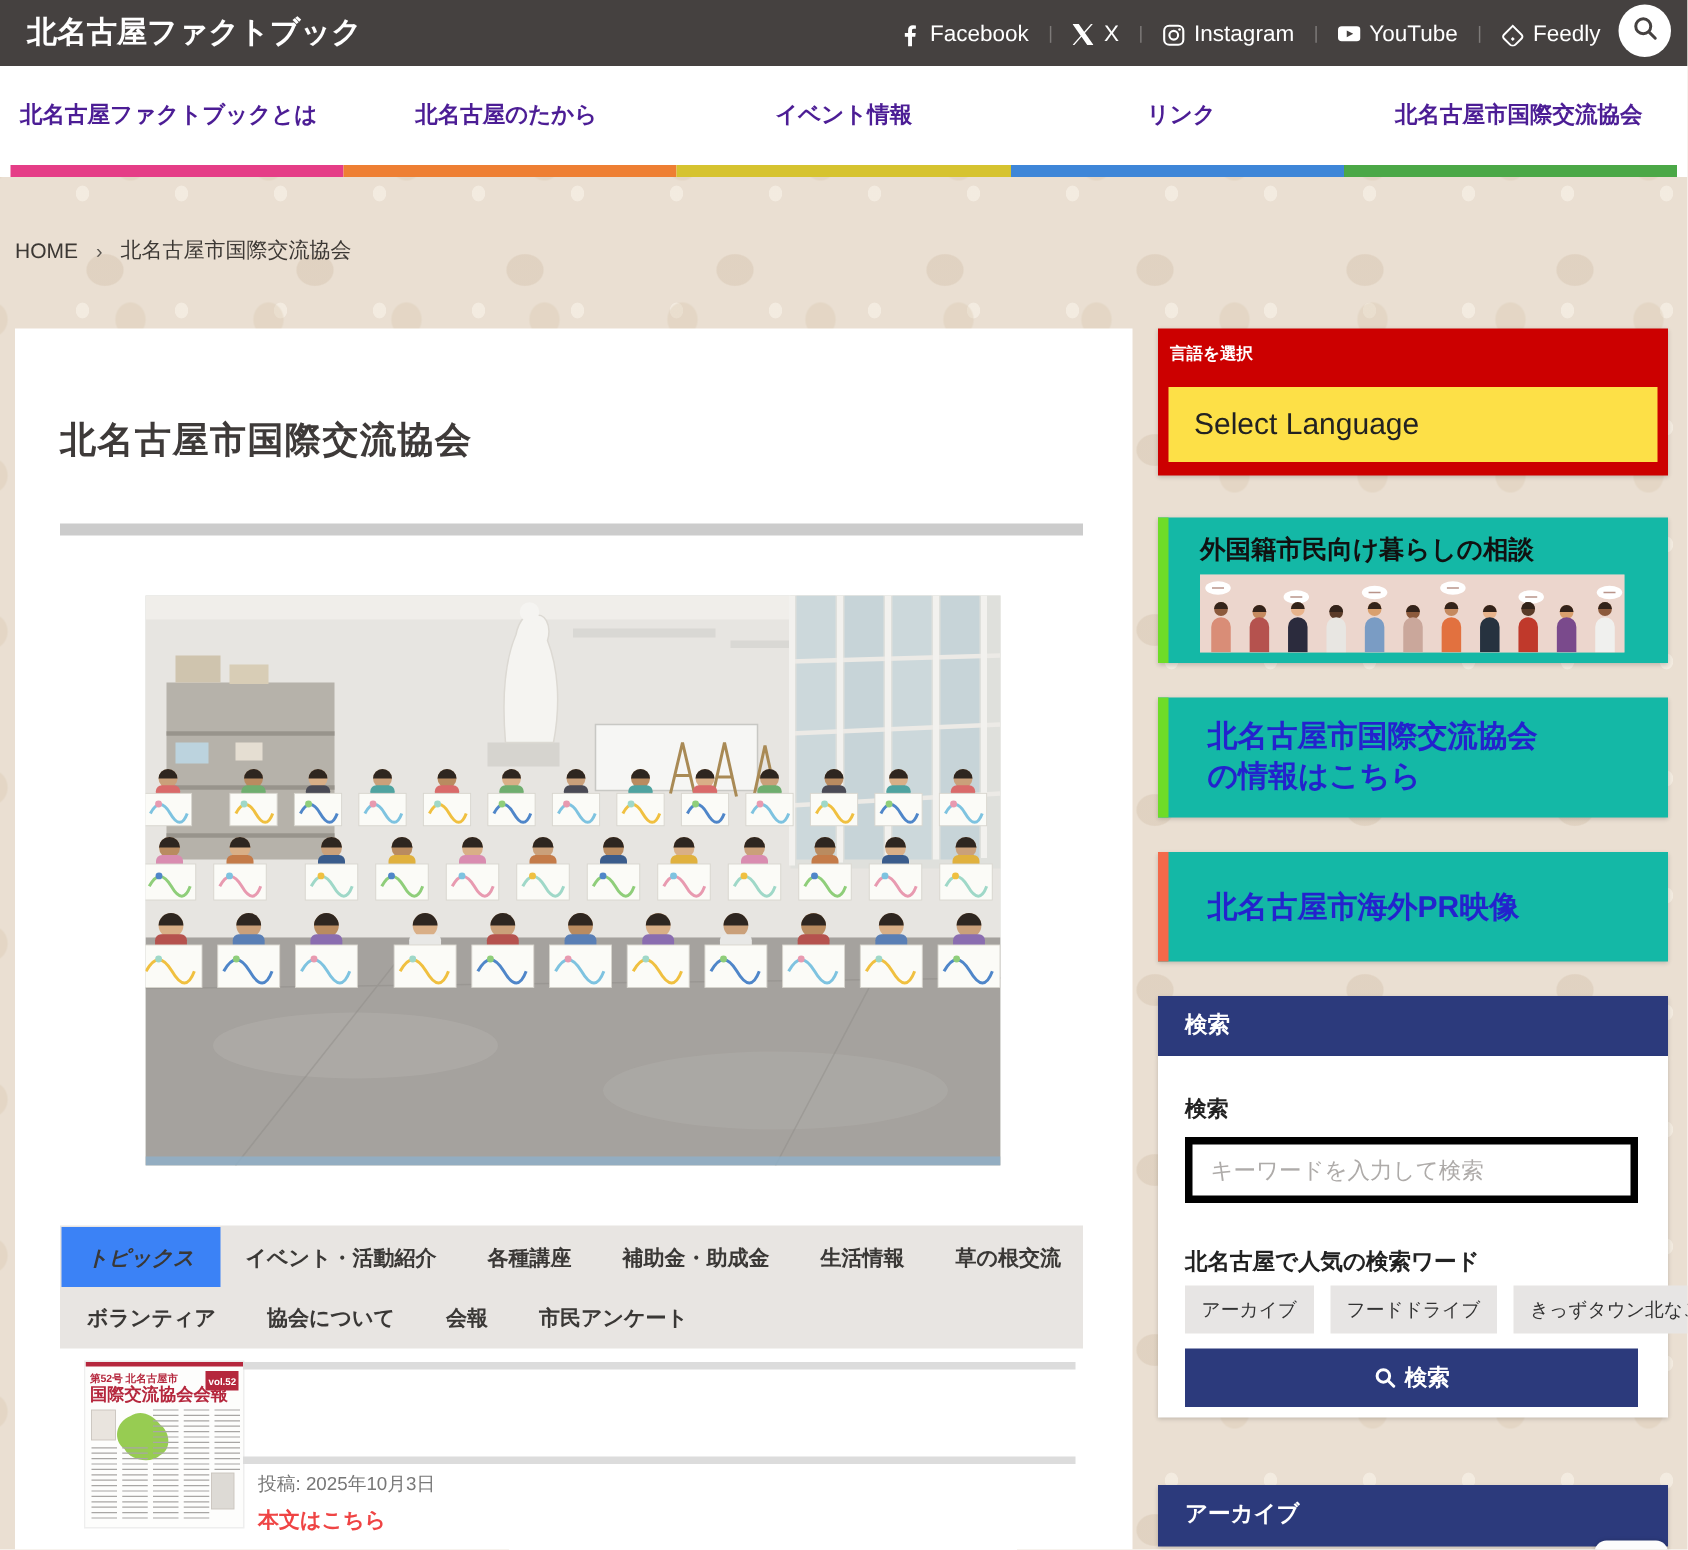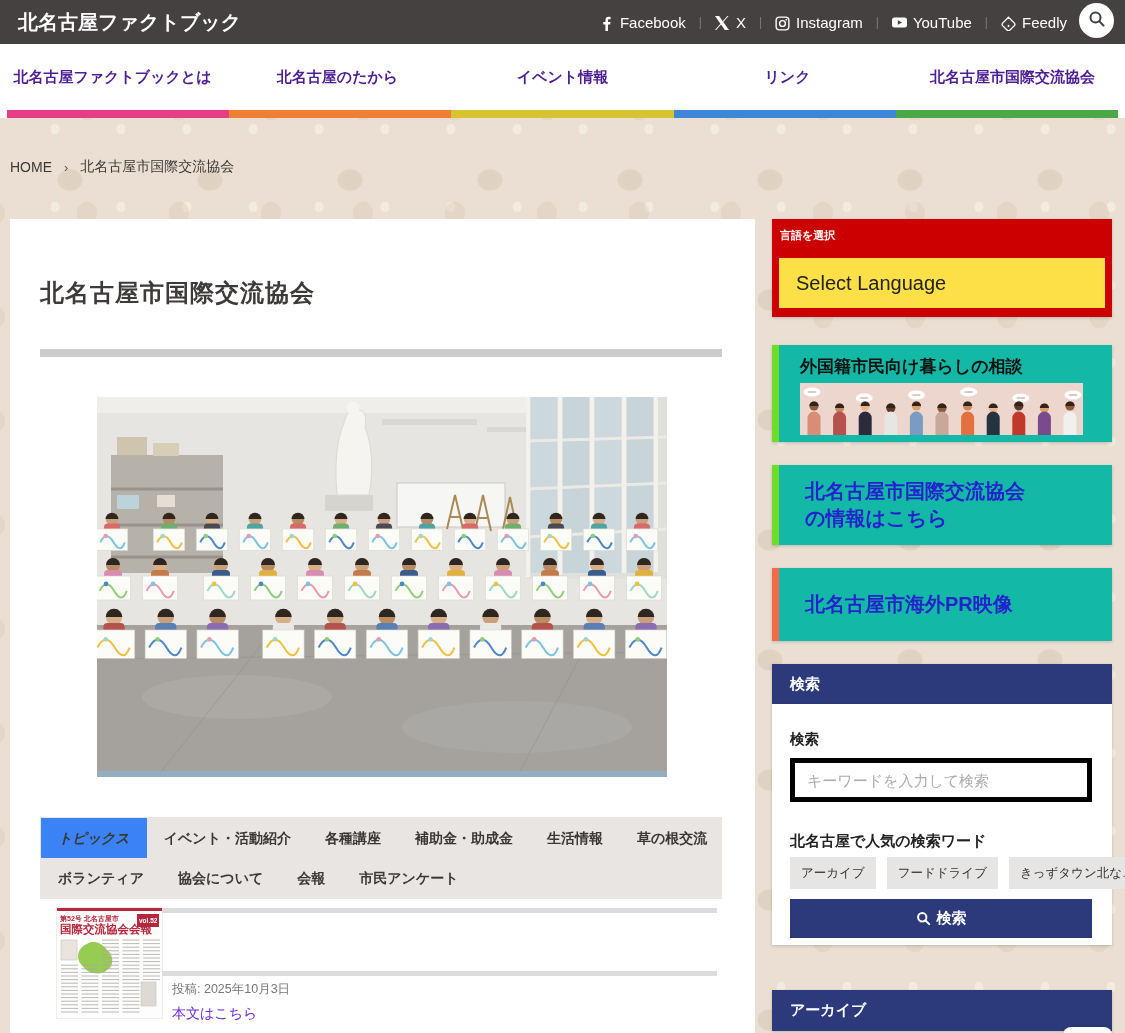--- a/index.html
+++ b/index.html
@@ -57,21 +57,21 @@
   .tab{line-height:40px;padding:0 17px;font-size:14px;font-weight:bold;color:#3a3836;cursor:pointer;white-space:nowrap;}
   .tab.active{background:#3b82f6;font-style:italic;}
 
   
   #news-thumb{position:absolute;left:47px;top:689px;width:105px;height:110px;cursor:pointer;background:#fff;box-shadow:0 0 0 1px #eee;}
   .news-line{position:absolute;left:152px;width:555px;height:5px;background:#dcdcdc;}
   #news-line-top{top:689px;}
   #news-line-mid{top:752px;}
   #news-title{position:absolute;left:162px;top:714px;font-size:15.5px;font-weight:bold;color:var(--blue-link);cursor:pointer;}
   #news-date{position:absolute;left:162px;top:762px;font-size:12.5px;color:#777;}
-  #news-body{position:absolute;left:162px;top:786px;font-size:14px;font-weight:normal;color:#6d28d9;}
+  #news-body{position:absolute;left:162px;top:786px;font-size:14px;font-weight:bold;color:#ef4444;}
 
   
   .widget{position:absolute;left:772px;width:340px;box-shadow:0 1px 3px rgba(0,0,0,.18);}
   #w-lang{top:219px;height:98px;background:var(--red);}
   #w-lang .lang-header{padding:9px 8px 0 8px;color:#fff;font-size:11px;font-weight:bold;}
   #lang-select{position:absolute;left:7px;right:7px;top:39px;height:50px;background:#fde047;display:flex;align-items:center;padding-left:17px;font-size:20px;color:#222;cursor:pointer;}
 
   .accent-card{background:#14b8a6;}
   #w-consult{top:345px;height:97px;border-left:7px solid var(--green-accent);cursor:pointer;}
   #w-consult .consult-title{position:absolute;left:21px;top:10px;font-size:17px;font-weight:bold;color:#111;}

